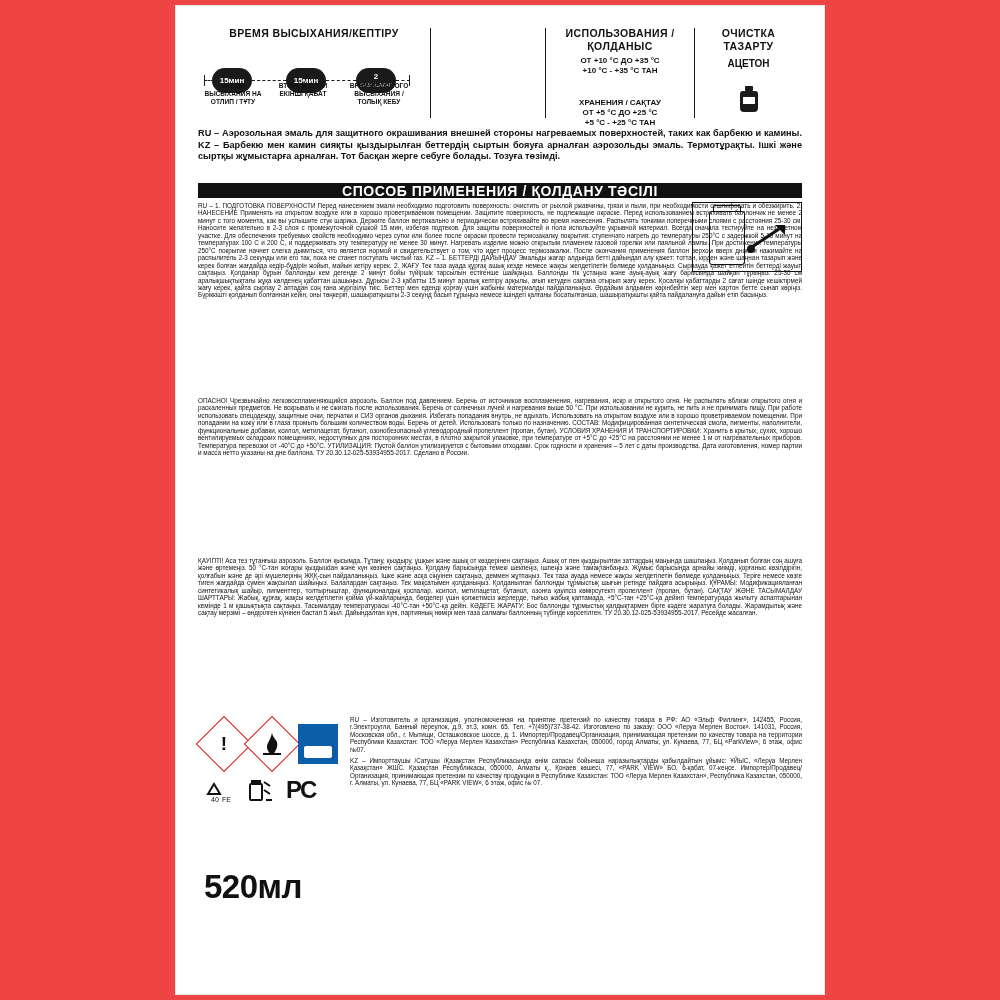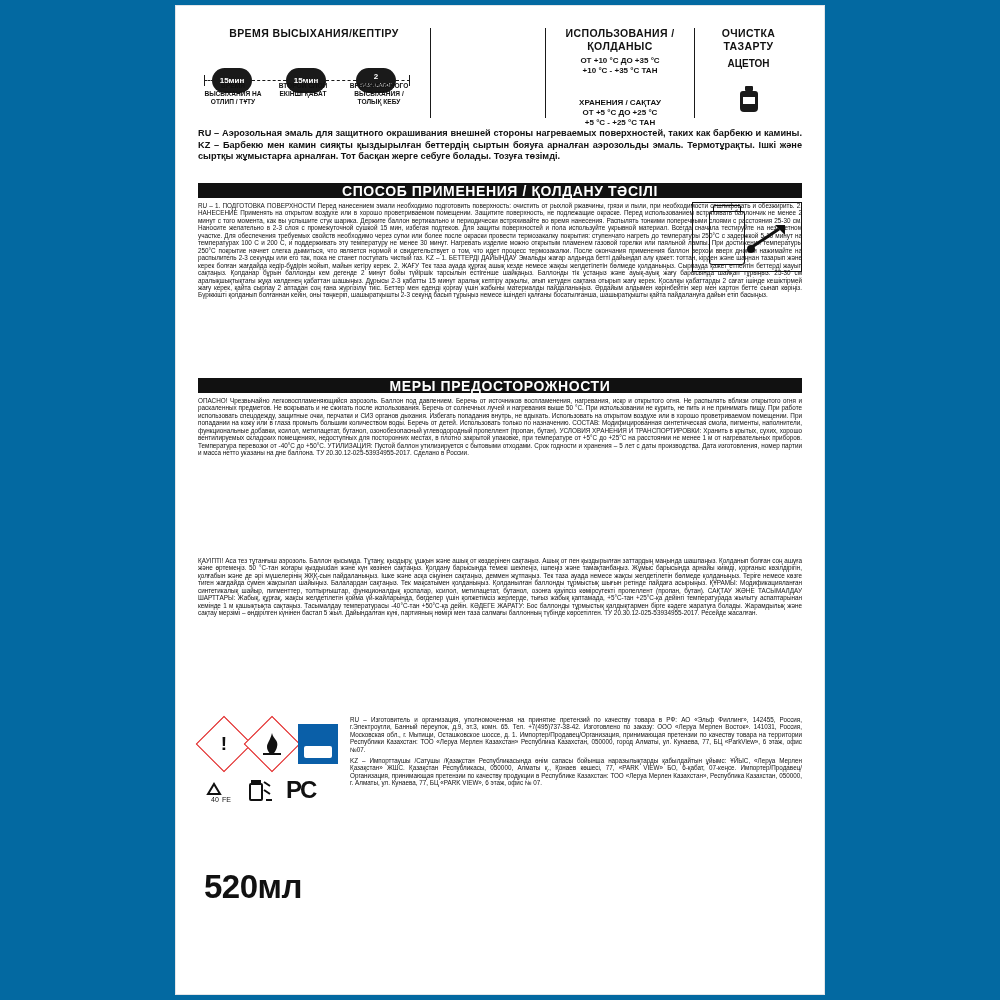--- a/index.html
+++ b/index.html
@@ -4,21 +4,21 @@
 <style>
   html,body{margin:0;padding:0;}
   body{
     width:1000px;height:1000px;
     background:#c9ccd2;
     font-family:"Liberation Sans", sans-serif;
     overflow:hidden;
   }
   .page{
     position:absolute;left:0;top:0;width:1000px;height:1000px;
-    background:#0369a1;
+    background:#ef4444;
   }
   .label{
     position:absolute;left:176px;top:6px;width:648px;height:988px;
     background:#ffffff;
     box-shadow:0 0 0 1px #e3e5e8;
   }
   .inner{
     position:absolute;left:10px;top:10px;width:628px;height:968px;
     background:#ffffff;
   }
@@ -242,21 +242,20 @@
         <div class="fig-cap"></div>
         <div class="fig-can"></div>
         <svg class="fig-arrow" viewBox="0 0 46 30">
           <path d="M4 26 L34 6" stroke="#111" stroke-width="3" fill="none"></path>
           <path d="M30 2 L40 2 L40 12 Z" fill="#111"></path>
           <circle cx="6" cy="26" r="4" fill="#111"></circle>
         </svg>
       </div>
       <div class="body-text bt1">RU – 1. ПОДГОТОВКА ПОВЕРХНОСТИ Перед нанесением эмали необходимо подготовить поверхность: очистить от рыхлой ржавчины, грязи и пыли, при необходимости отшлифовать и обезжирить. 2. НАНЕСЕНИЕ Применять на открытом воздухе или в хорошо проветриваемом помещении. Защитите поверхность, не подлежащие окраске. Перед использованием встряхивать баллончик не менее 2 минут с того момента, как вы услышите стук шарика. Держите баллон вертикально и периодически встряхивайте во время нанесения. Распылять тонкими поперечными слоями с расстояния 25-30 см. Наносите желательно в 2-3 слоя с промежуточной сушкой 15 мин, избегая подтеков. Для защиты поверхностей и пола используйте укрывной материал. Всегда сначала тестируйте на незаметном участке. Для обеспечения требуемых свойств необходимо через сутки или более после окраски провести термозакалку покрытия: ступенчато нагреть до температуры 250°С с задержкой 5-10 минут на температурах 100 С и 200 С, и поддерживать эту температуру не менее 30 минут. Нагревать изделие можно открытым пламенем газовой горелки или паяльной лампы. При достижении температуры 250°С покрытие начнет слегка дымиться, что является нормой и свидетельствует о том, что идет процесс термозакалки. После окончания применения баллон верхом вверх дном и нажимайте на распылитель 2-3 секунды или его так, пока не станет поступать чистый газ. KZ – 1. БЕТТЕРДІ ДАЙЫНДАУ Эмальды жағар алдында беттi дайындап алу қажет: тоттан, кірден және шаңнан тазарып және керек болған жағдайда кедiр-бұдiрiн жойып, майын кетiру керек. 2. ЖАҒУ Тек таза ауада құрғақ ашық кезде немесе жақсы желдетiлетiн бөлмеде қолданыңыз. Сырлауда қажет етпейтiн беттердi жауып сақтаңыз. Қолданар бұрын баллонды кем дегенде 2 минут бойы түйiршiк тарсылын естiгенше шайқаңыз. Баллонды тiк ұстаңыз және ауық-ауық жағу барысында шайқап тұрыңыз. 25-30 см аралықшықтықтағы жұқа көлденең қабаттан шашыңыз. Дұрысы 2-3 қабатты 15 минут аралық кептіру арқылы, ағып кетуден сақтана отырып жағу керек. Қосалқы қабаттарды 2 сағат ішінде кешіктірмей жағу керек, қайта сырлау 2 аптадан соң ғана жүргізілуі тиіс. Беттер мен еденді қорғау үшін жабыны материалды пайдаланыңыз. Әрдайым алдымен көрінбейтін жер мен картон бетте сынап көріңіз. Бүріккішті қолданып болғаннан кейін, оны төңкеріп, шашыратқышты 2-3 секунд басып тұрыңыз немесе ішіндегі қалғаны босатылғанша, шашыратқышты қайта пайдалануға дайын етіп басыңыз.</div>
 
-      <div class="bar bar2">МЕРЫ ПРЕДОСТОРОЖНОСТИ</div>
       <div class="body-text bt2">ОПАСНО! Чрезвычайно легковоспламеняющийся аэрозоль. Баллон под давлением. Беречь от источников воспламенения, нагревания, искр и открытого огня. Не распылять вблизи открытого огня и раскаленных предметов. Не вскрывать и не сжигать после использования. Беречь от солнечных лучей и нагревания выше 50 °С. При использовании не курить, не пить и не принимать пищу. При работе использовать спецодежду, защитные очки, перчатки и СИЗ органов дыхания. Избегать попадания внутрь, не вдыхать. Использовать на открытом воздухе или в хорошо проветриваемом помещении. При попадании на кожу или в глаза промыть большим количеством воды. Беречь от детей. Использовать только по назначению. СОСТАВ: Модифицированная синтетическая смола, пигменты, наполнители, функциональные добавки, ксилол, метилацетат, бутанол, озонобезопасный углеводородный пропеллент (пропан, бутан). УСЛОВИЯ ХРАНЕНИЯ И ТРАНСПОРТИРОВКИ: Хранить в крытых, сухих, хорошо вентилируемых складских помещениях, недоступных для посторонних местах, в плотно закрытой упаковке, при температуре от +5°С до +25°С на расстоянии не менее 1 м от нагревательных приборов. Температура перевозки от -40°С до +50°С. УТИЛИЗАЦИЯ: Пустой баллон утилизируется с бытовыми отходами. Срок годности и хранения – 5 лет с даты производства. Дата изготовления, номер партии и масса нетто указаны на дне баллона. ТУ 20.30.12-025-53934955-2017. Сделано в России.</div>
 
       <div class="body-text bt3">ҚАУІПТІ! Аса тез тұтанғыш аэрозоль. Баллон қысымда. Тұтану, қыздыру, ұшқын және ашық от көздерінен сақтаңыз. Ашық от пен қыздырылған заттардың маңында шашпаңыз. Қолданып болған соң ашуға және өртемеңіз. 50 °С-тан жоғары қыздыudан және күн көзінен сақтаңыз. Қолдану барысында темекі шекпеңіз, ішпеңіз және тамақтанбаңыз. Жұмыс барысында арнайы киімді, қорғаныс көзілдірігін, қолғабын және де әрі мүшелерінің ЖҚҚ-сын пайдаланыңыз. Ішке және асқа сіңуінен сақтаңыз, деммен жұтпаңыз. Тек таза ауада немесе жақсы желдетілетін бөлмеде қолданыңыз. Теріге немесе көзге тиген жағдайда сумен жақсылап шайыңыз. Балалардан сақтаңыз. Тек мақсатымен қолданыңыз. Қолданылған баллонды тұрмыстық шығын ретінде пайдаға асырыңыз. ҚҰРАМЫ: Модификацияланған синтетикалық шайыр, пигменттер, толтырғыштар, функционалдық қоспалар, ксилол, метилацетат, бутанол, озонға қауіпсіз көмірсутекті пропеллент (пропан, бутан). САҚТАУ ЖӘНЕ ТАСЫМАЛДАУ ШАРТТАРЫ: Жабық, құрғақ, жақсы желдетілетін қойма үй-жайларында, бөгделер үшін қолжетімсіз жерлерде, тығыз жабық қаптамада, +5°С-тан +25°С-қа дейінгі температурада жылыту аспаптарынан кемінде 1 м қашықтықта сақтаңыз. Тасымалдау температурасы -40°С-тан +50°С-қа дейін. КӘДЕГЕ ЖАРАТУ: Бос баллонды тұрмыстық қалдықтармен бірге кәдеге жаратуға болады. Жарамдылық және сақтау мерзімі – өндірілген күнінен бастап 5 жыл. Дайындалған күні, партияның нөмірі мен таза салмағы баллонның түбінде көрсетілген. ТУ 20.30.12-025-53934955-2017. Ресейде жасалған.</div>
 
       <div class="footer">
         <div class="pictos">
           <div class="ghs ghs1">
             <div class="g-in">!</div>
           </div>
           <div class="ghs ghs2">

